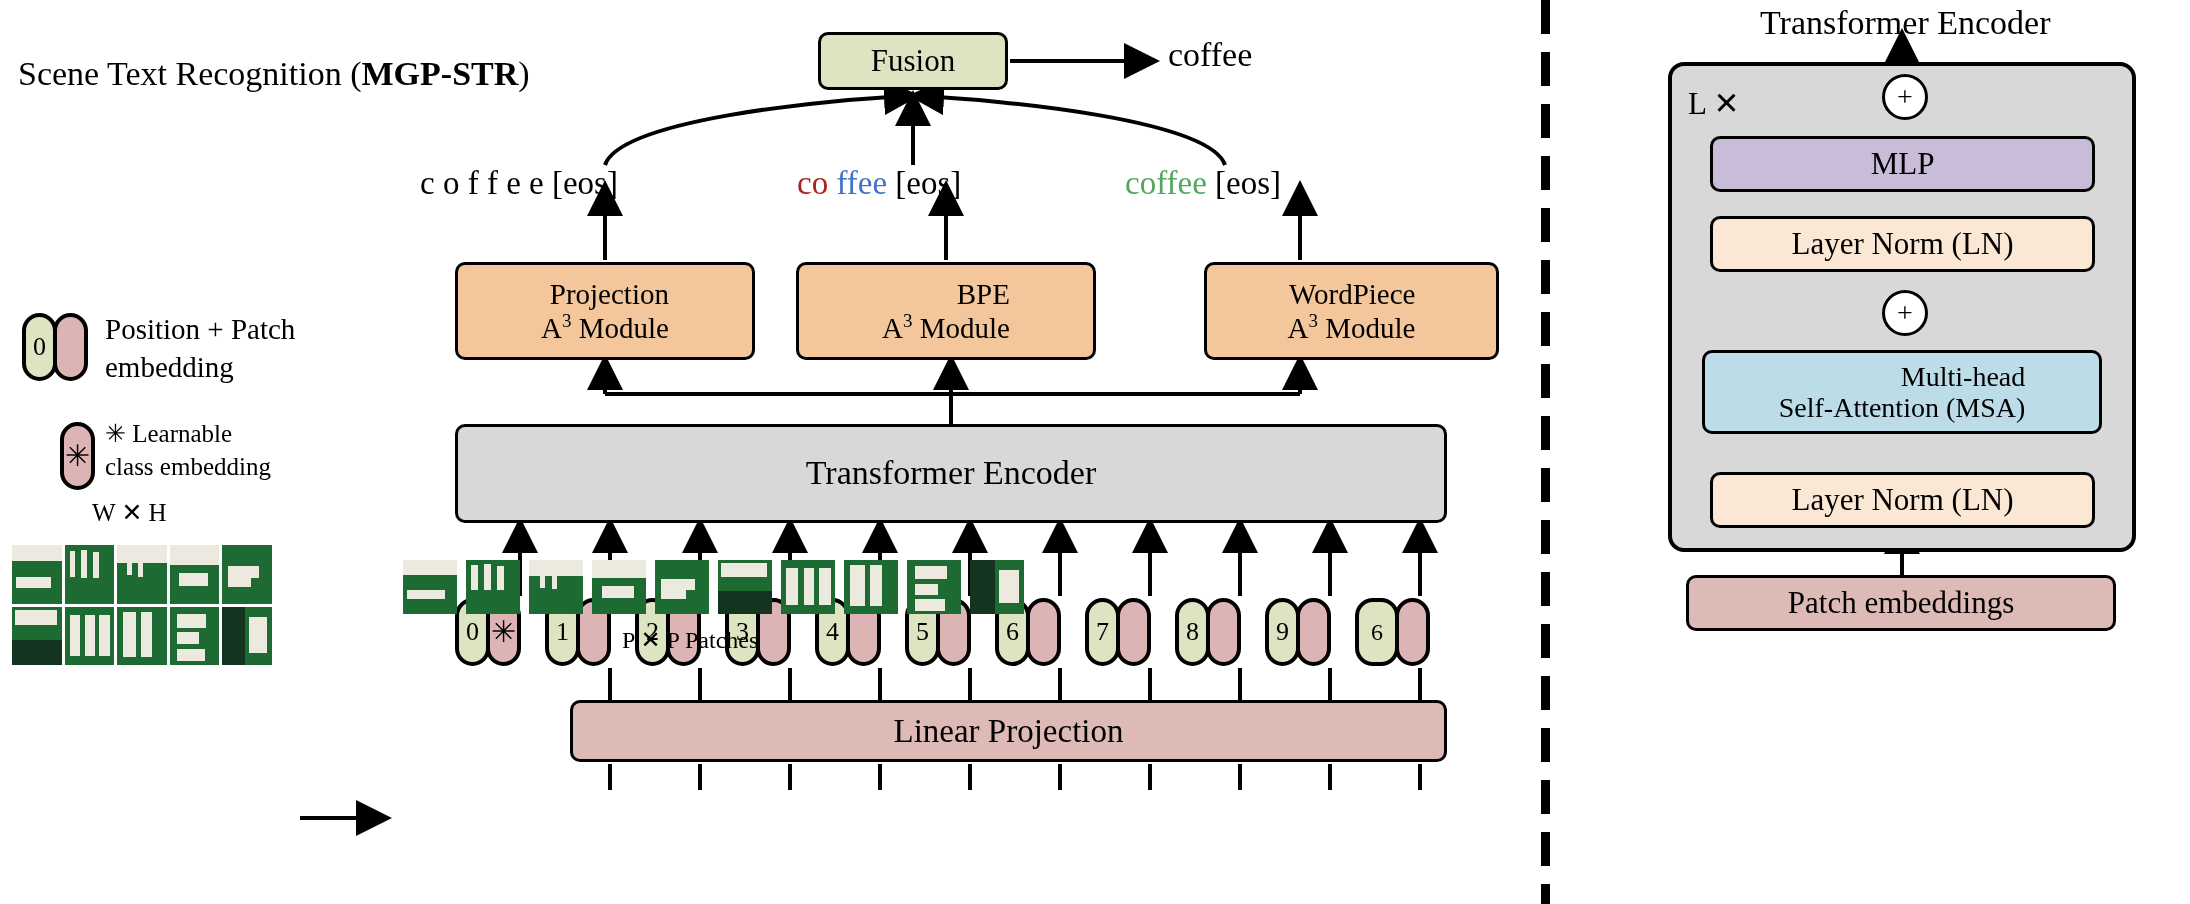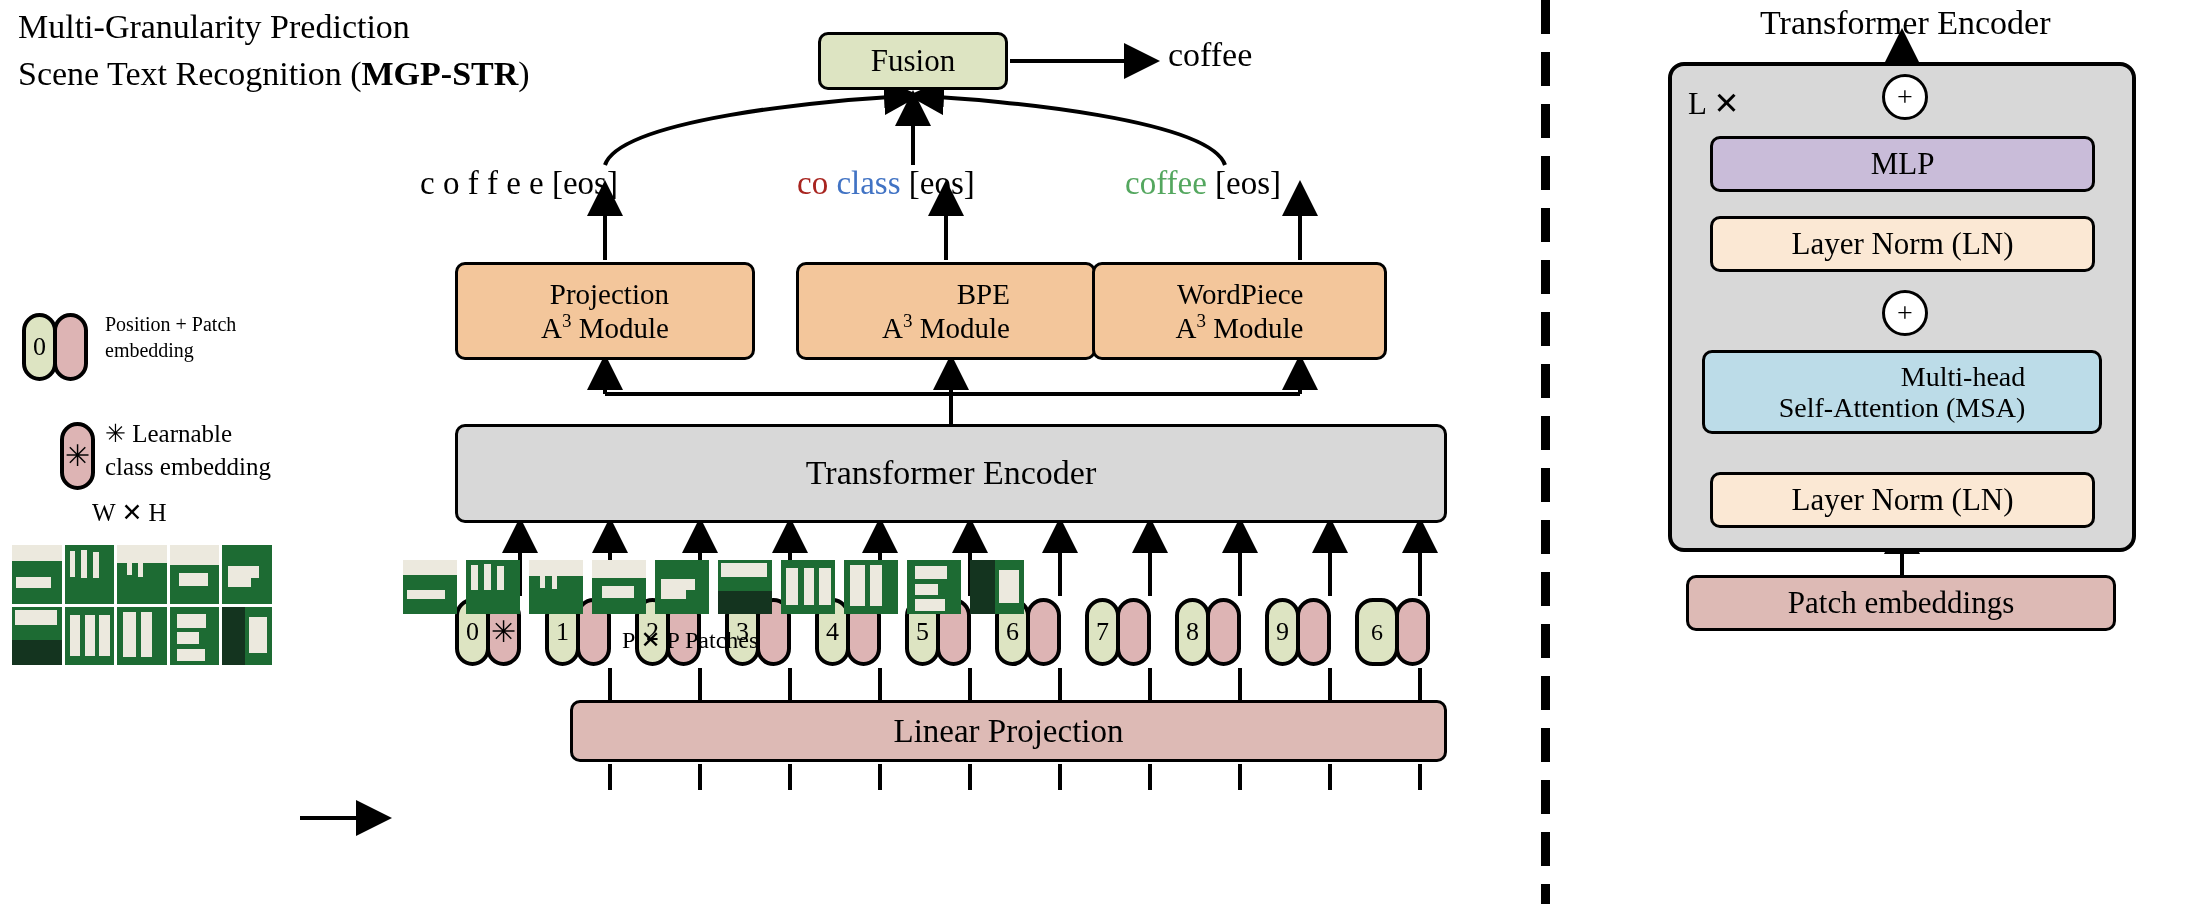--- a/index.html
+++ b/index.html
@@ -17,38 +17,38 @@
 
   
   #fusion-box{left:818px;top:32px;width:190px;height:58px;background:#dde4c2;font-size:31px;}
   #final-output{left:1168px;top:36px;font-size:34px;}
 
   .pred{position:absolute;font-size:33px;white-space:pre;}
 
   .a3{background:#f3c69b;font-size:29px;height:98px;top:262px;}
   #a3-char{left:455px;width:300px;}
   #a3-bpe{left:796px;width:300px;}
-  #a3-wp{left:1092px;width:295px;}
+  #a3-wp{left:1204px;width:295px;}
   .a3 sup{font-size:19px;vertical-align:super;}
 
   #encoder-box{left:455px;top:424px;width:992px;height:99px;background:#d8d8d8;font-size:34px;}
   #linproj-box{left:570px;top:700px;width:877px;height:62px;background:#ddbab5;font-size:33px;}
 
   
   .pillpair{position:absolute;top:598px;display:flex;}
   .pill{width:35px;height:68px;border:4px solid #000;border-radius:18px;box-sizing:border-box;
         display:flex;align-items:center;justify-content:center;font-size:26px;}
   .pill.g{background:#dde4c2;}
   .pill.p{background:#ddb4b4;}
   .pill.wide{width:44px;font-size:24px;}
   .pill.p + .pill.g,.pill.g + .pill.p{margin-left:-4px;}
 
   
   #legend1-pills{left:22px;top:313px;display:flex;}
-  #legend1-text{left:105px;top:311px;font-size:20px;line-height:1.3;width:220px;}
+  #legend1-text{left:105px;top:311px;font-size:29px;line-height:1.3;width:220px;}
   #legend2-pill{left:60px;top:422px;}
   #legend2-text{left:105px;top:418px;font-size:25px;line-height:1.3;width:230px;}
   .star{font-size:30px;line-height:0;}
 
   
   #wh-label{left:92px;top:498px;font-size:25px;}
   #srcgrid{left:12px;top:545px;width:260px;height:120px;
            display:grid;grid-template-columns:repeat(5,1fr);grid-template-rows:repeat(2,1fr);gap:3px;}
   #patchrow{position:absolute;left:403px;top:560px;display:flex;gap:9px;}
   #patchrow .pt{width:54px;height:54px;}
@@ -71,21 +71,21 @@
   #ln-bot{left:1710px;top:472px;width:385px;height:56px;background:#fbe8d4;font-size:31px;}
   #patch-emb-box{left:1686px;top:575px;width:430px;height:56px;background:#ddbab5;font-size:31px;}
 
   .plus{position:absolute;width:40px;height:40px;border:3px solid #000;border-radius:50%;
         background:#fff;display:flex;align-items:center;justify-content:center;font-size:28px;z-index:5;}
   svg.ov{position:absolute;left:0;top:0;width:2190px;height:904px;pointer-events:none;}
 </style>
 </head>
 <body>
 
-<div class="abs" id="title"><span>Multi-Granularity Prediction</span><br><span>Scene Text Recognition (</span><b>MGP-STR</b><span>)</span></div>
+<div class="abs" id="title"><br><span>Scene Text Recognition (</span><b>MGP-STR</b><span>)</span></div>
 
 <svg class="ov">
   <defs>
     <marker id="ah" markerWidth="9" markerHeight="9" refX="6.5" refY="4.5" orient="auto">
       <path d="M0,0 L9,4.5 L0,9 z" fill="#000"></path>
     </marker>
   </defs>
   <g stroke="#000" stroke-width="4" fill="none">
 
     <line x1="1010" y1="61" x2="1150" y2="61" marker-end="url(#ah)"></line>
@@ -166,21 +166,21 @@
     <path d="M1902,458 L2012,458 L2012,436" marker-end="url(#ah)"></path>
 
     <line x1="1902" y1="575" x2="1902" y2="528" marker-end="url(#ah)"></line>
   </g>
 </svg>
 
 <div class="box" id="fusion-box">Fusion</div>
 <div class="abs" id="final-output">coffee</div>
 
 <div class="pred" style="left:420px;top:165px;"><span style="color: rgb(0, 0, 0);">c o f f e e </span><span style="color: rgb(0, 0, 0);">[eos]</span></div>
-<div class="pred" style="left:797px;top:165px;"><span style="color: rgb(168, 36, 31);">co</span><span style="color: rgb(0, 0, 0);"> </span><span style="color: rgb(65, 115, 196);">class</span><span style="color: rgb(0, 0, 0);"> [eos]</span></div>
+<div class="pred" style="left:797px;top:165px;"><span style="color: rgb(168, 36, 31);">co</span><span style="color: rgb(0, 0, 0);"> </span><span style="color: rgb(65, 115, 196);">ffee</span><span style="color: rgb(0, 0, 0);"> [eos]</span></div>
 <div class="pred" style="left:1125px;top:165px;"><span style="color: rgb(84, 167, 95);">coffee</span><span style="color: rgb(0, 0, 0);"> [eos]</span></div>
 
 <div class="box a3" id="a3-char">
     <div>
       <div>Projection</div>
       <div>A<sup>3</sup> Module</div>
     </div>
   </div>
 <div class="box a3" id="a3-bpe">
     <div>

